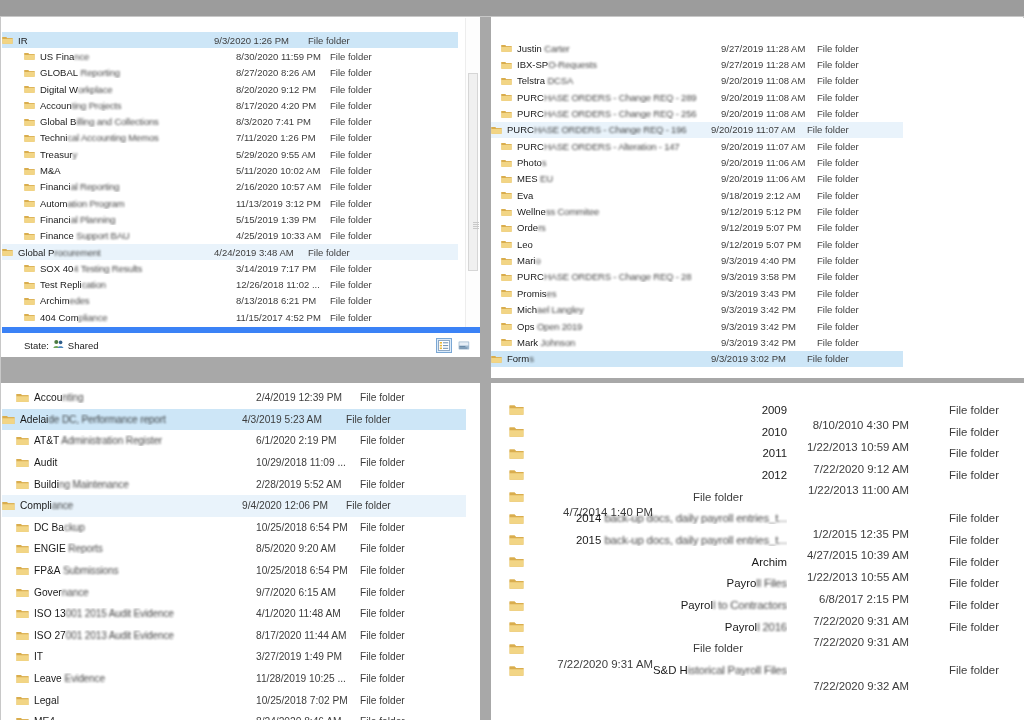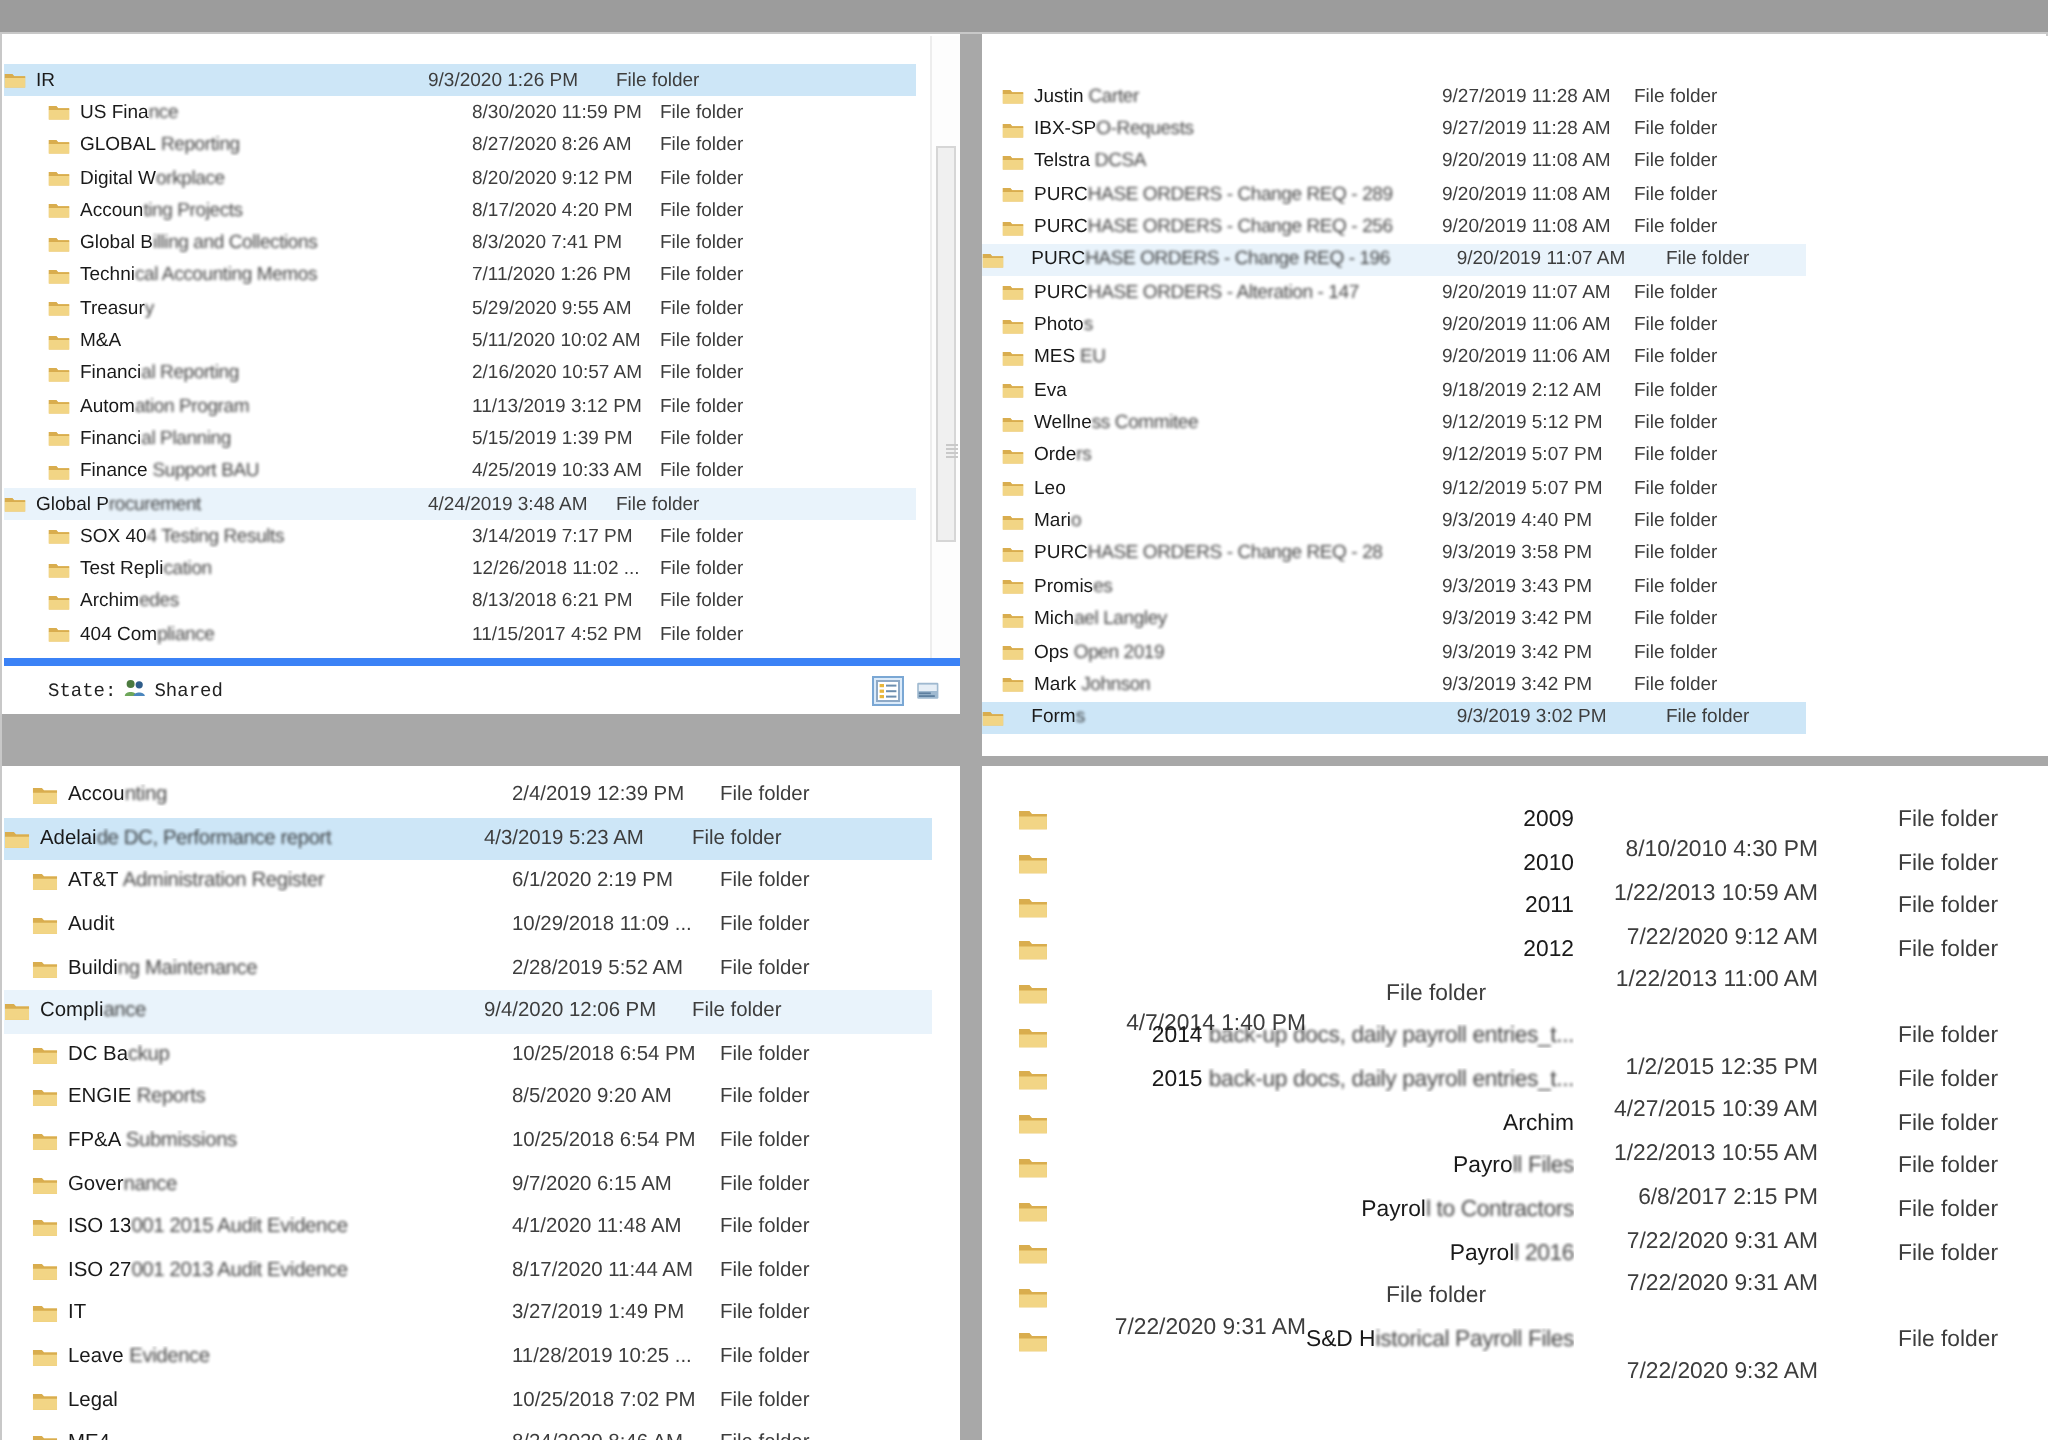--- a/index.html
+++ b/index.html
@@ -52,43 +52,43 @@
   #panelA{left:1px;top:1px;width:478px;height:339px;}
   #panelA .row{height:16.3px;font-size:9.5px;padding-left:22px;}
   #panelA .ico{width:11px;height:10px;}
   #panelA .nm{width:196px;}
   #panelA .dt{width:94px;margin-left:0px;}
   #panelA .tp{width:70px;}
   #panelA .row.sel,#panelA .row.sel2{margin-left:-22px;padding-left:22px;width:478px;}
 
   #statusA{
     position:absolute;left:0;bottom:0;width:478px;height:24px;
-    background:#ffffff;border-top:4px solid #3b82f6;
-    display:flex;align-items:center;font-size:9.5px;color:#222;font-family:Liberation Mono, monospace;
+    background:#ffffff;border-top:6px solid #3b82f6;
+    display:flex;align-items:center;font-size:9.5px;color:#222;
   }
   #statusA .sLabel{margin-left:22px;}
   #statusA .shareIcon{margin:0 4px 0 4px;display:inline-block;}
   #statusA .vbtns{margin-left:auto;display:flex;align-items:center;gap:4px;margin-right:8px;}
   .vbtn{width:16px;height:15px;border:1px solid transparent;display:flex;align-items:center;justify-content:center;box-sizing:border-box;}
   .vbtn.on{border:1px solid #7aa7d4;background:#dcebfa;}
 
   
   #sbA{position:absolute;right:0;top:0;width:14px;height:315px;background:#fdfdfd;border-left:1px solid #ededed;}
   #sbA .thumb{position:absolute;left:2px;top:55px;width:10px;height:198px;background:#f0f0f0;border:1px solid #d6d6d6;box-sizing:border-box;}
   #sbA .grip{position:absolute;left:4px;top:148px;width:6px;height:8px;
     background:repeating-linear-gradient(to bottom,#c9c9c9 0 1px,transparent 1px 2px);}
 
   
   #panelB{left:490px;top:1px;width:533px;height:360px;}
   #panelB .row{height:16.35px;font-size:9.5px;padding-left:10px;}
   #panelB .ico{width:11px;height:10px;}
   #panelB .nm{width:204px;}
   #panelB .dt{width:96px;}
   #panelB .tp{width:70px;}
-  #panelB .row.sel,#panelB .row.sel2{margin-left:-10px;padding-left:10px;width:422px;justify-content:space-between;}
+  #panelB .row.sel,#panelB .row.sel2{margin-left:-10px;padding-left:10px;width:422px;}
 
   
   #panelC{left:1px;top:366px;width:478px;height:353px;}
   #panelC .row{height:21.6px;font-size:10.2px;padding-left:14px;}
   #panelC .ico{width:13px;height:11px;}
   #panelC .nm{width:222px;}
   #panelC .dt{width:104px;}
   #panelC .tp{width:80px;}
   #panelC .row.sel,#panelC .row.sel2{margin-left:-14px;padding-left:14px;width:478px;}
 

